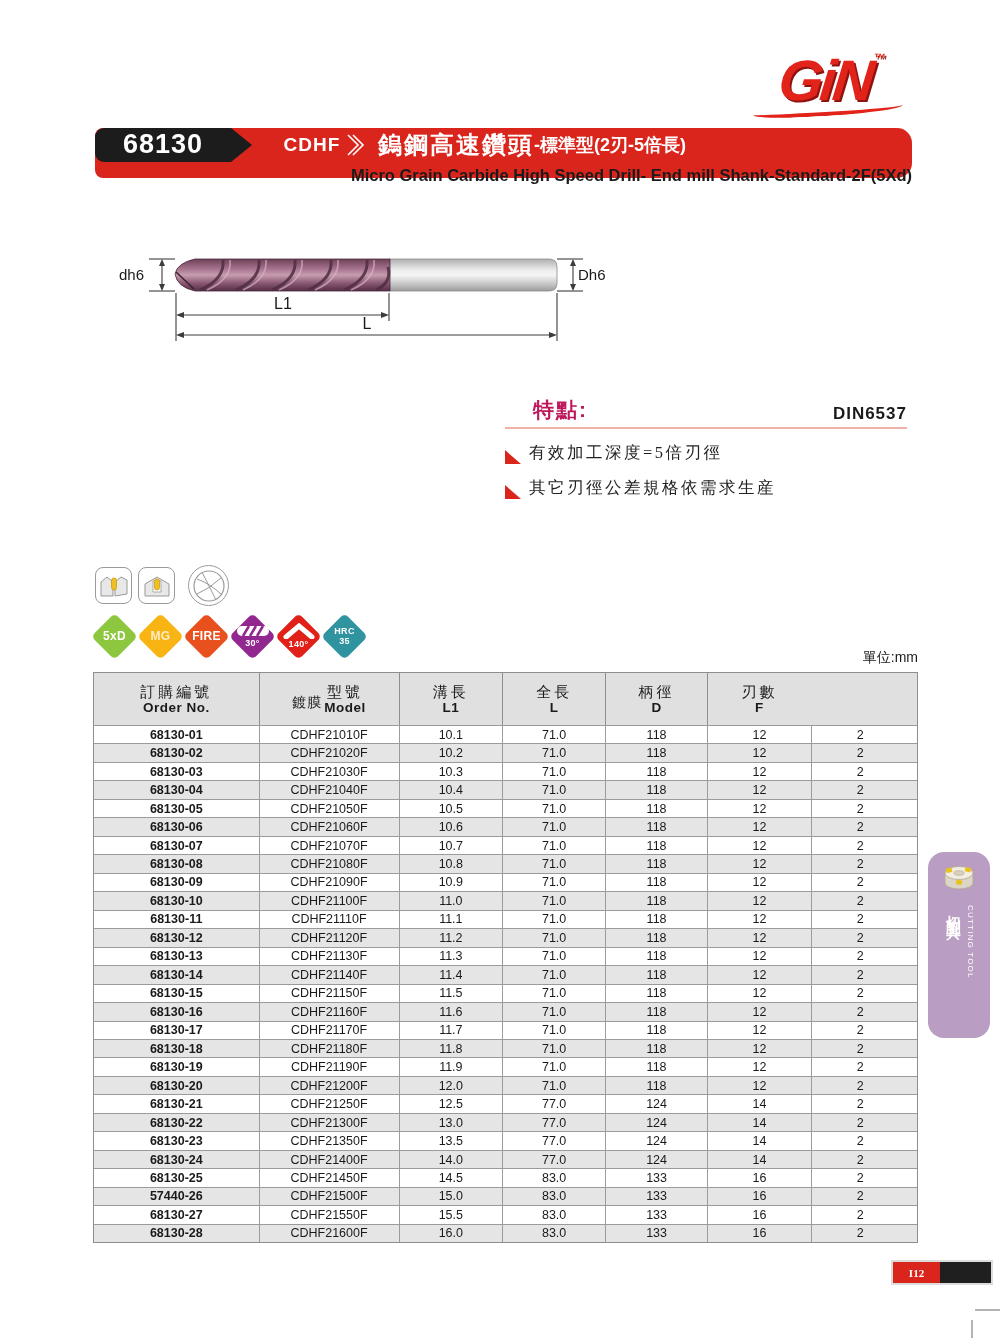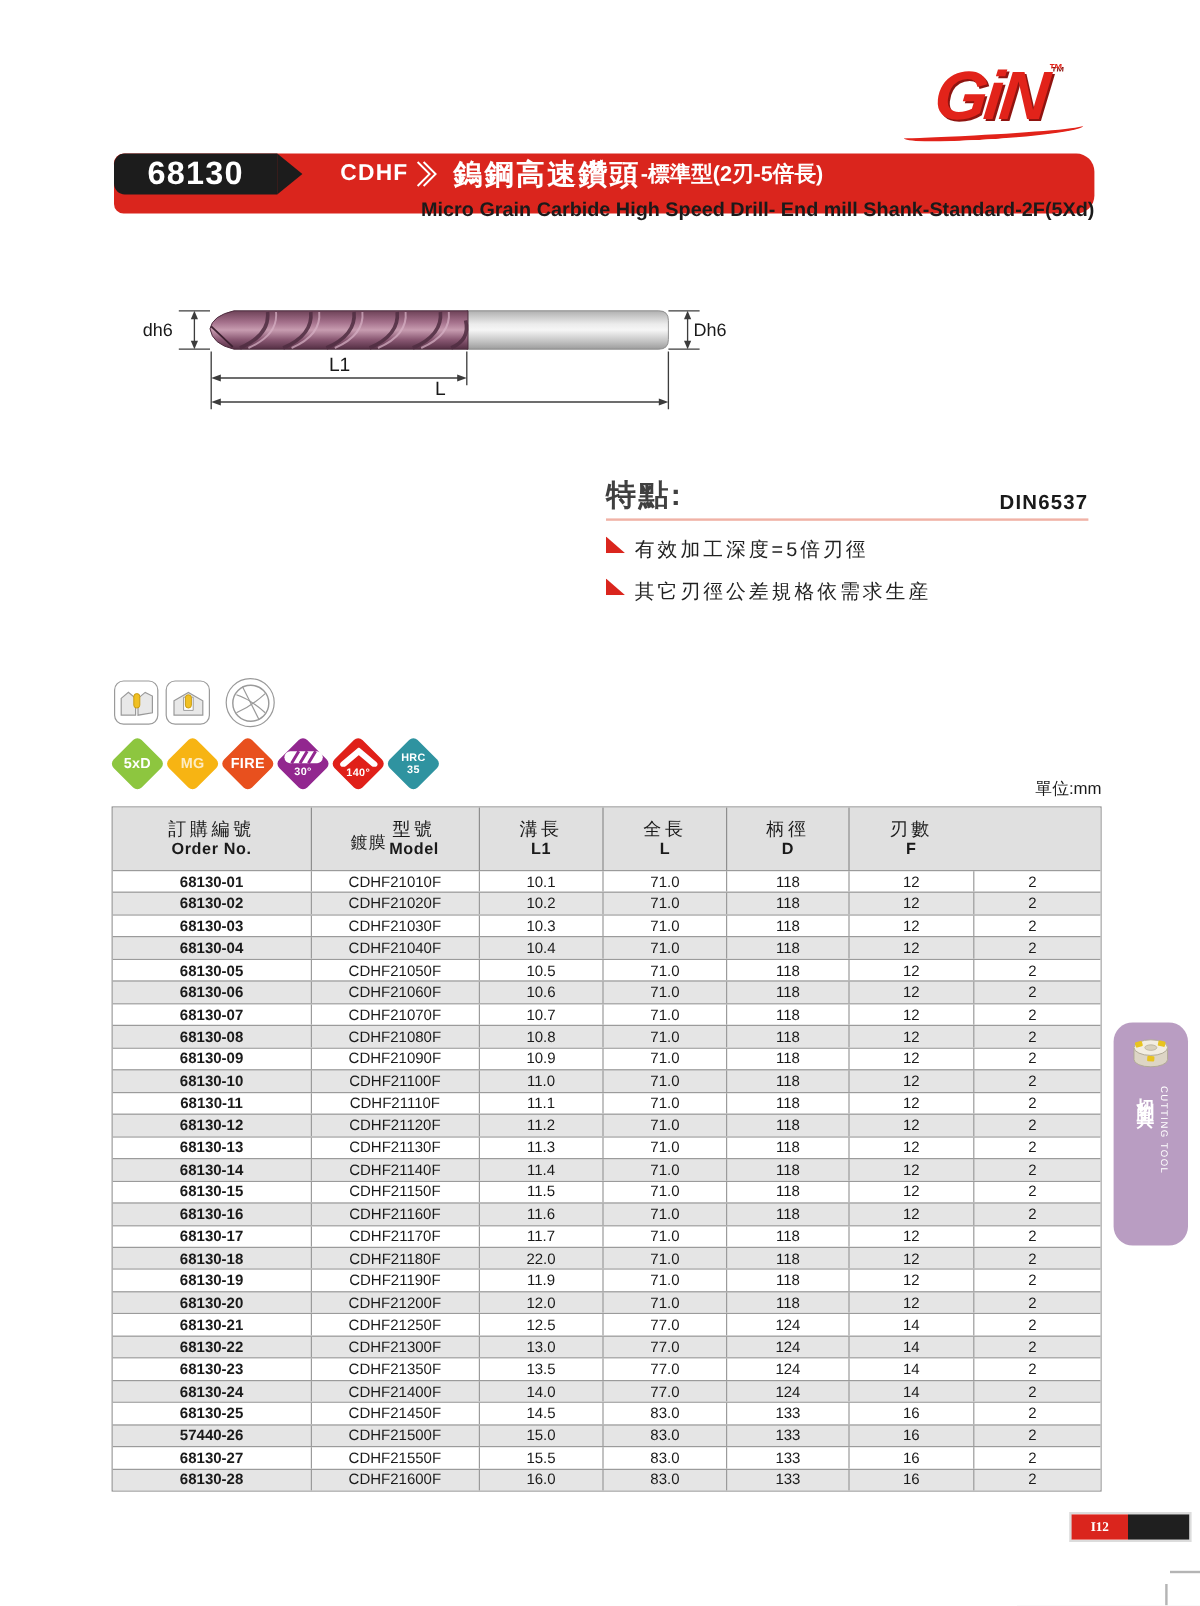--- a/index.html
+++ b/index.html
@@ -33,23 +33,23 @@
   .subtitle-en { position:absolute; left:95px; top:166px; width:817px; text-align:right;
     font-size:16.5px; font-weight:bold; color:#1a1a1a; }
 
   
   .diagram { position:absolute; left:105px; top:243px; }
 
   
   .features { position:absolute; left:505px; top:396px; width:402px; }
   .features-head { display:flex; justify-content:space-between; align-items:flex-end;
     border-bottom:2px solid #f0b2a6; padding-bottom:3px; }
-  .features-title { color:#404040; font-size:25px; font-weight:bold; letter-spacing:2px; }
+  .features-title { color:#be185d; font-size:21px; font-weight:bold; letter-spacing:2px;margin-left:28px; }
   .features-std { color:#1a1a1a; font-size:17px; font-weight:bold; letter-spacing:1px; }
-  .feature-item { display:flex; align-items:flex-start; margin-top:13px; }
+  .feature-item { display:flex; align-items:flex-end; margin-top:13px;font-family:Liberation Serif, serif; }
   .tri { width:16px; height:14px; background:#da251d; clip-path:polygon(0 0,100% 100%,0 100%); margin-right:8px; flex:none; }
   .feature-text { font-size:16.5px; color:#222; letter-spacing:2.5px; }
 
   
   .proc-icons { position:absolute; left:95px; top:565px; display:flex; align-items:center; }
   .proc-sq { width:37px; height:37px; border:1.5px solid #9a9a9a; border-radius:8px; margin-right:6px;
     display:flex; align-items:center; justify-content:center; background:#fff; }
   .proc-circ { width:41px; height:41px; border:1.5px solid #9a9a9a; border-radius:50%; margin-left:7px;
     display:flex; align-items:center; justify-content:center; background:#fff; }
 
@@ -465,21 +465,21 @@
           <div class="td">CDHF21170F</div>
           <div class="td">11.7</div>
           <div class="td">71.0</div>
           <div class="td">118</div>
           <div class="td">12</div>
           <div class="td">2</div>
         </div>
         <div class="tr grid7 alt">
           <div class="td order">68130-18</div>
           <div class="td">CDHF21180F</div>
-          <div class="td">22.0</div>
+          <div class="td">11.8</div>
           <div class="td">71.0</div>
           <div class="td">118</div>
           <div class="td">12</div>
           <div class="td">2</div>
         </div>
         <div class="tr grid7">
           <div class="td order">68130-19</div>
           <div class="td">CDHF21190F</div>
           <div class="td">11.9</div>
           <div class="td">71.0</div>

